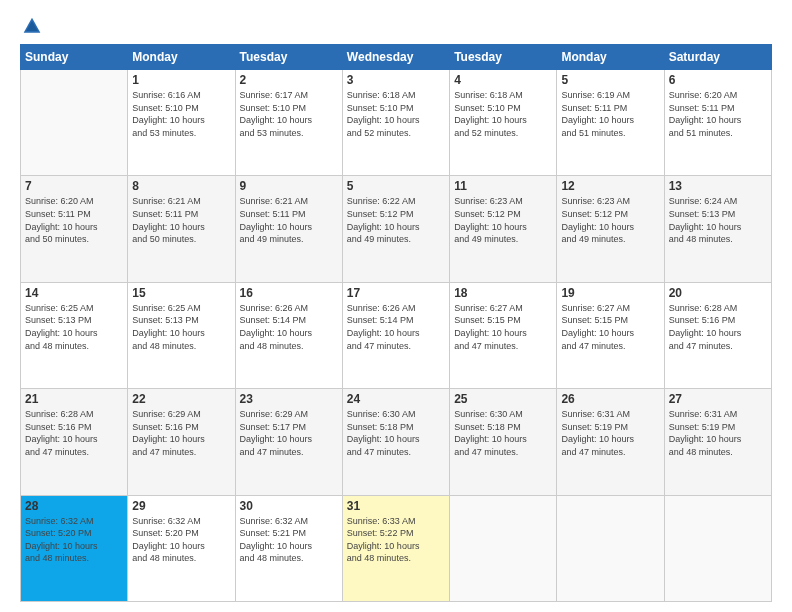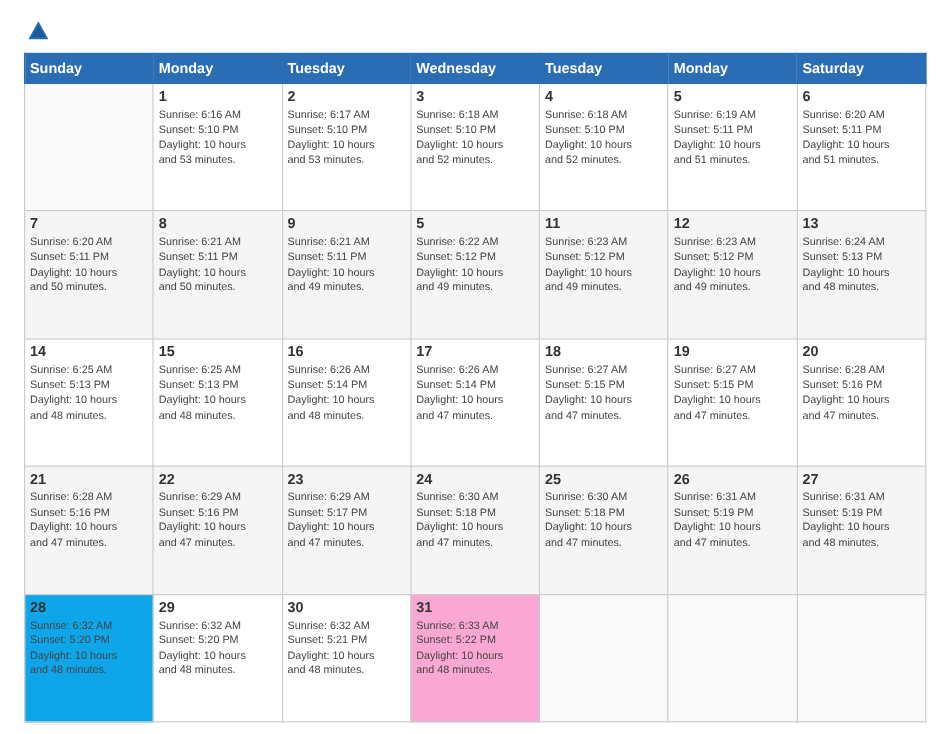--- a/index.html
+++ b/index.html
@@ -262,21 +262,21 @@
             <div class="day-detail">Sunrise: 6:32 AM<br>Sunset: 5:20 PM<br>Daylight: 10 hours<br>and 48 minutes.</div>
           </td>
           <td style="background-color: rgb(255, 255, 255);">
             <span class="day-number">29</span>
             <div class="day-detail">Sunrise: 6:32 AM<br>Sunset: 5:20 PM<br>Daylight: 10 hours<br>and 48 minutes.</div>
           </td>
           <td style="background-color: rgb(255, 255, 255);">
             <span class="day-number">30</span>
             <div class="day-detail">Sunrise: 6:32 AM<br>Sunset: 5:21 PM<br>Daylight: 10 hours<br>and 48 minutes.</div>
           </td>
-          <td style="background-color: #f9a8d4;">
+          <td style="background-color: #fef9c3;">
             <span class="day-number">31</span>
             <div class="day-detail">Sunrise: 6:33 AM<br>Sunset: 5:22 PM<br>Daylight: 10 hours<br>and 48 minutes.</div>
           </td>
           <td class="empty-cell" style="background-color: rgb(250, 250, 250);"></td>
           <td class="empty-cell" style="background-color: rgb(250, 250, 250);"></td>
           <td class="empty-cell" style="background-color: rgb(250, 250, 250);"></td>
         </tr>
       </tbody>
   </table>
 </div>

